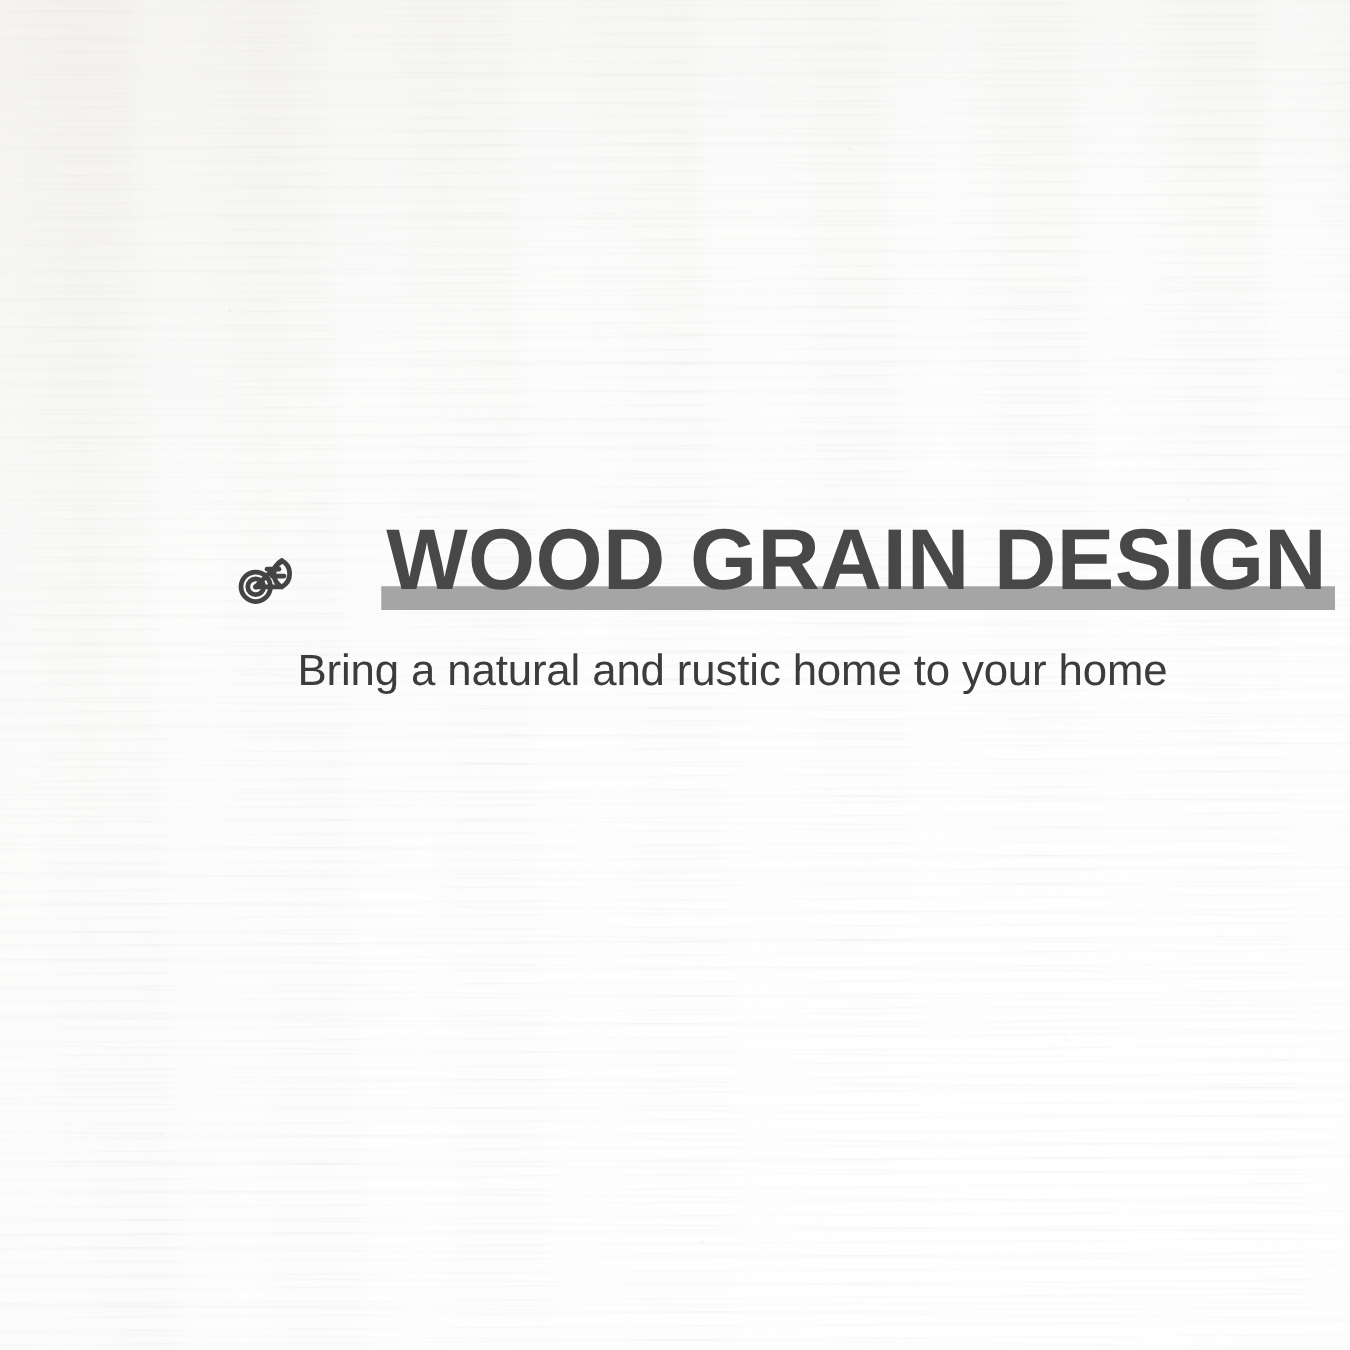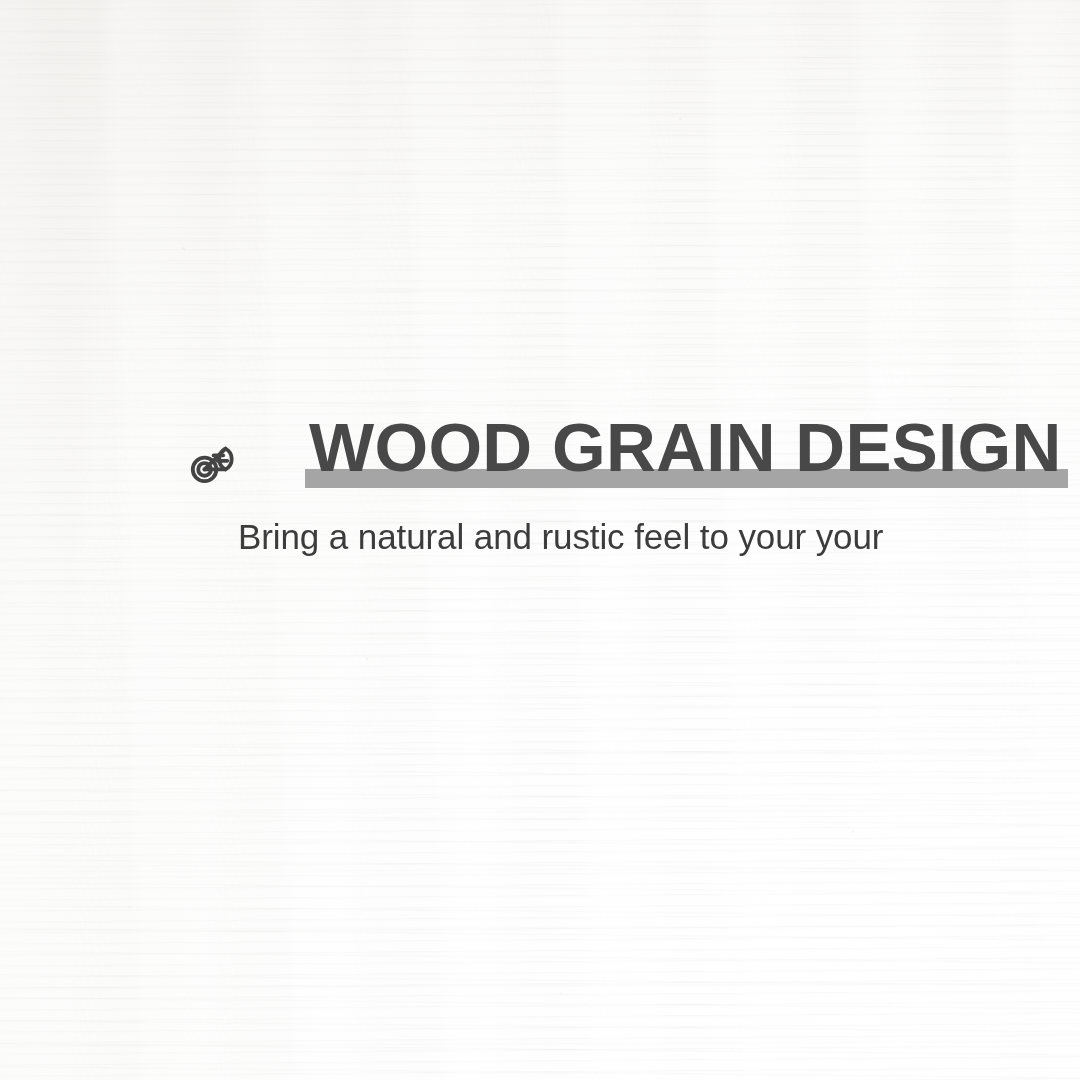--- a/index.html
+++ b/index.html
@@ -226,16 +226,16 @@
         <path d="M35.0 34.0 L45.5 34.0"></path>
       </svg>
 
       <span class="title-wrap">
         <span class="title-highlight"></span>
         <span class="title-text">WOOD GRAIN DESIGN</span>
       </span>
 
     </div>
 
-    <div class="subtitle">Bring a natural and rustic feel to your your</div>
+    <div class="subtitle">Bring a natural and rustic home to your home</div>
 
   </div>
 </div>
 
 </body></html>

